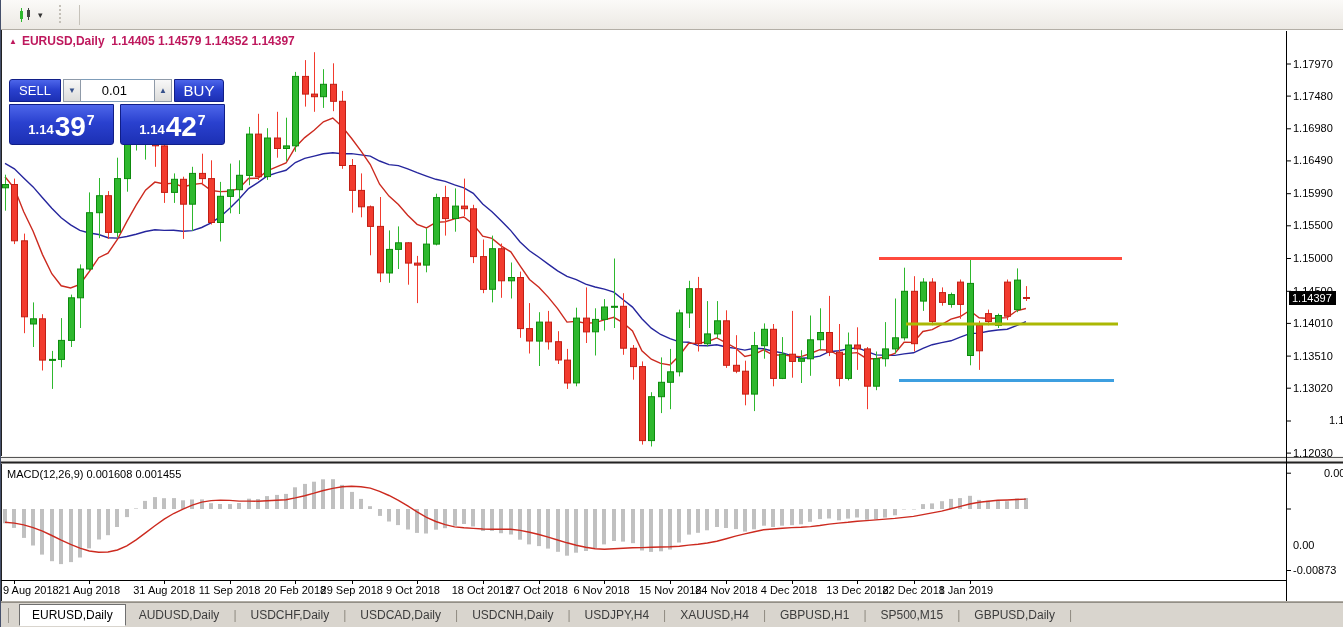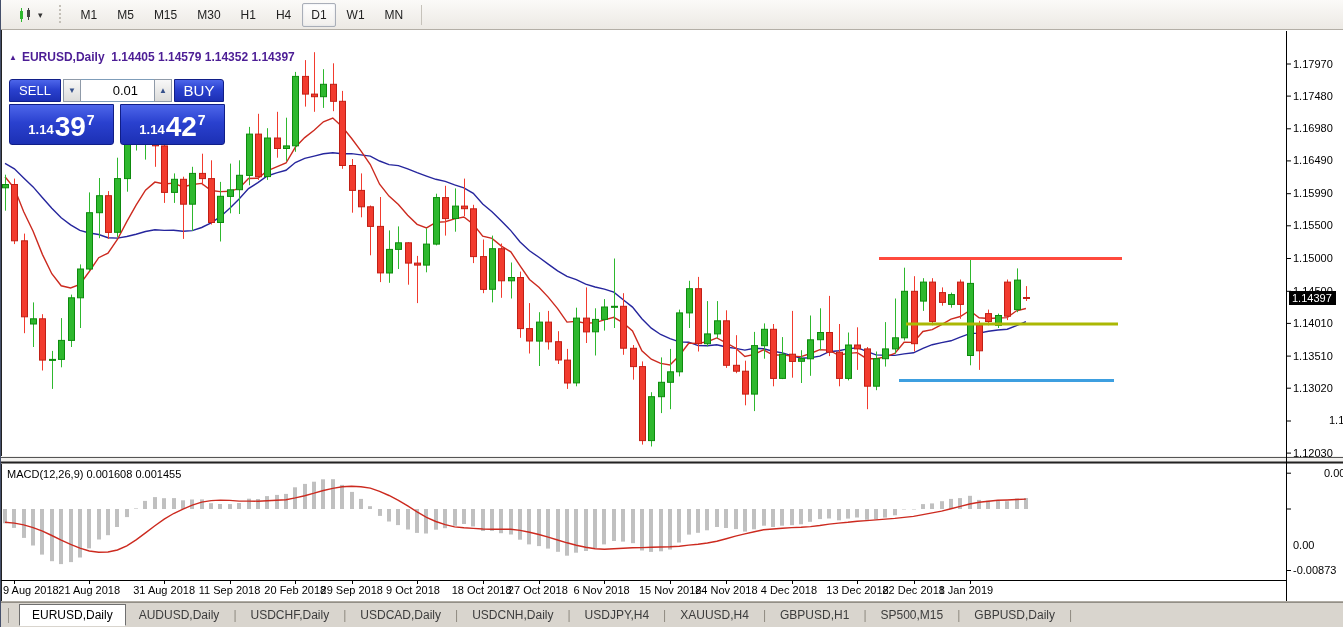--- a/index.html
+++ b/index.html
@@ -18,36 +18,36 @@
   .tb-icon{display:flex;align-items:center;margin-left:12px;padding:3px 4px;border:1px solid transparent;border-radius:2px;}
   .tb-caret{font-size:9px;color:#333;margin-left:4px;}
   .gripper{width:5px;height:20px;margin:0 8px 0 10px;
     background:repeating-linear-gradient(#c4c0b8 0 2px,transparent 2px 4px);
     background-size:2px 100%;background-repeat:repeat-y;background-position:center;}
   .tf-btn{font-size:12px;color:#222;padding:4px 8px;margin:0 1px;border:1px solid transparent;border-radius:2px;cursor:default;}
   .tf-btn.active{background:linear-gradient(#ffffff,#f1efec);border:1px solid #a9aeb8;box-shadow:inset 0 0 2px #d7dbe2;}
   .tb-sep{width:1px;height:20px;background:#c6c2ba;margin:0 8px;}
   
   .chart-window{position:absolute;left:0;top:30px;width:1343px;height:572px;background:#fff;border-left:1px solid #222;box-sizing:border-box;}
-  .chart-title{position:absolute;left:7px;top:20px;font-size:12px;font-weight:600;color:#4c1d95;z-index:4;letter-spacing:0;}
+  .chart-title{position:absolute;left:7px;top:4px;font-size:12px;font-weight:600;color:#be185d;z-index:4;letter-spacing:0;}
   .chart-title .tri{font-size:8px;vertical-align:1px;margin-right:5px;}
   svg.chart-svg{position:absolute;left:0;top:0;z-index:1;pointer-events:none;}
   .overlay{position:absolute;left:0;top:0;width:1343px;height:627px;z-index:2;pointer-events:none;}
   .ax-label{position:absolute;font-size:11px;color:#000;white-space:nowrap;}
   .badge{position:absolute;background:#000;color:#fff;font-size:11px;padding:1px 4px 1px 3px;white-space:nowrap;}
   .macd-label{position:absolute;left:6px;top:468px;font-size:11px;color:#000;z-index:2;}
   
   .oct{position:absolute;left:7px;top:49px;width:216px;height:66px;z-index:5;font-family:"Liberation Sans",sans-serif;}
   .oct .row-top{position:absolute;left:0;top:0;width:216px;height:23px;display:flex;}
   .oct-btn{background:linear-gradient(#4d66ea,#2a41cf 45%,#1c30b4);border:1px solid #101e88;color:#fff;box-sizing:border-box;border-radius:2px;}
   .oct-sell{width:52px;height:23px;font-size:13px;display:flex;align-items:center;justify-content:center;border-radius:3px 0 0 0;}
   .oct-buy{width:50px;height:23px;font-size:15px;display:flex;align-items:center;justify-content:center;margin-left:2px;border-radius:0 3px 0 0;}
   .stepper{display:flex;height:23px;box-sizing:border-box;margin-left:2px;}
   .step-btn{width:18px;height:23px;background:linear-gradient(#f8f8f8,#dcdcda);border:1px solid #8f9aa8;box-sizing:border-box;font-size:8px;color:#35508a;display:flex;align-items:center;justify-content:center;}
-  .lot-input{width:73px;height:23px;border:1px solid #7f9db9;border-left:none;border-right:none;box-sizing:border-box;font-size:13px;text-align:right;padding:0 16px 0 0;font-family:"Liberation Sans",sans-serif;color:#000;outline:none;}
+  .lot-input{width:73px;height:23px;border:1px solid #7f9db9;border-left:none;border-right:none;box-sizing:border-box;font-size:13px;text-align:right;padding:0 27px 0 0;font-family:"Liberation Sans",sans-serif;color:#000;outline:none;}
   .price-big{position:absolute;top:25px;height:41px;width:105px;display:flex;align-items:flex-end;justify-content:center;padding-bottom:4px;box-sizing:border-box;border-radius:0 0 3px 3px;}
   .pb-sell{left:0;}
   .pb-buy{left:111px;}
   .p-prefix{font-size:13px;font-weight:700;color:#fff;margin:0 1px 3px 0;}
   .p-digits{font-size:28px;font-weight:700;color:#fff;line-height:26px;text-align:center;}
   .p-sup{font-size:14px;font-weight:700;color:#fff;position:relative;top:-12px;margin-left:1px;}
   
   .tabbar{
     position:absolute;left:0;top:602px;width:1343px;height:25px;
     background:#d9d5ce;border-top:1px solid #928e86;
@@ -67,31 +67,20 @@
     <div class="tb-icon">
       <svg width="16" height="14" viewBox="0 0 16 14">
         <rect x="2" y="3" width="3" height="8" fill="#2eb82e"></rect>
         <line x1="3.5" y1="0" x2="3.5" y2="14" stroke="#2eb82e" stroke-width="1"></line>
         <rect x="9" y="2" width="3" height="7" fill="#444"></rect>
         <line x1="10.5" y1="0" x2="10.5" y2="12" stroke="#444" stroke-width="1"></line>
       </svg>
       <span class="tb-caret">▾</span>
     </div>
     <div class="gripper"></div>
-    <div id="tf-buttons" style="display:flex;align-items:center;">
-        <div class="tf-btn">M1</div>
-        <div class="tf-btn">M5</div>
-        <div class="tf-btn">M15</div>
-        <div class="tf-btn">M30</div>
-        <div class="tf-btn">H1</div>
-        <div class="tf-btn">H4</div>
-        <div class="tf-btn active">D1</div>
-        <div class="tf-btn">W1</div>
-        <div class="tf-btn">MN</div>
-      </div>
     <div class="tb-sep"></div>
   </div>
 
   <div class="chart-window">
     <div class="chart-title">
       <span class="tri">▲</span><span>EURUSD,Daily</span>&nbsp;&nbsp;<span>1.14405 1.14579 1.14352 1.14397</span>
     </div>
 
     <div class="oct">
       <div class="row-top">

